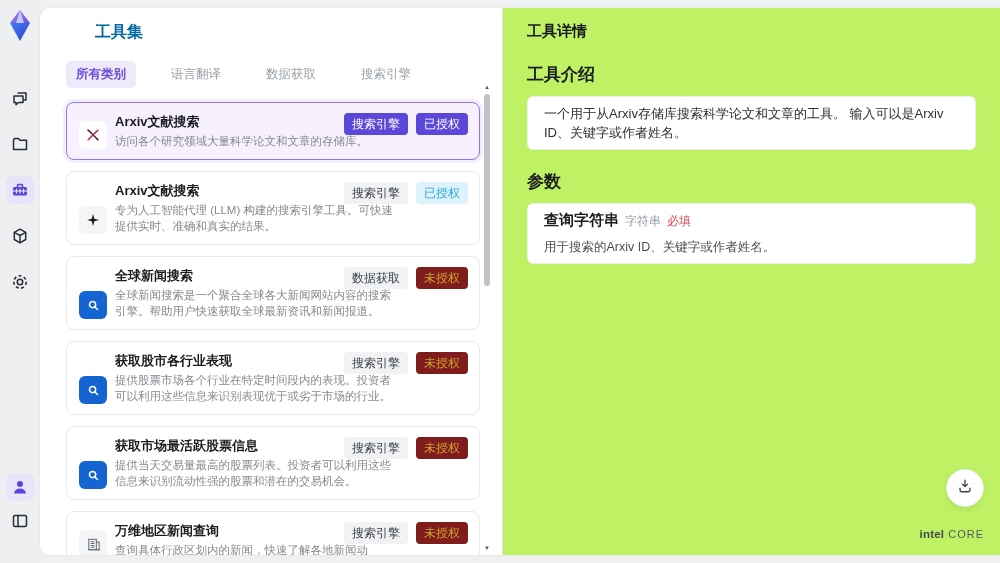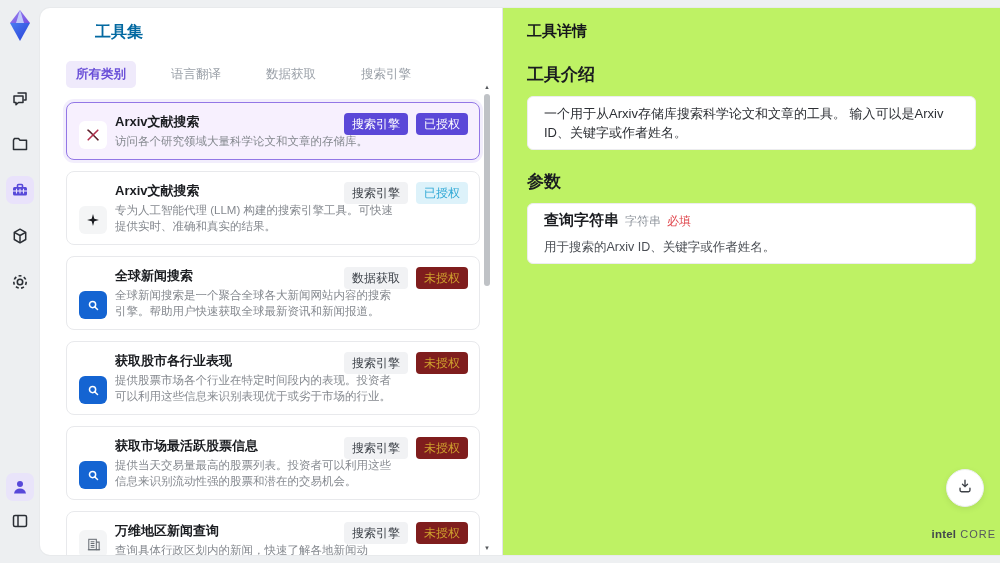--- a/index.html
+++ b/index.html
@@ -65,21 +65,21 @@
   .intro-text { font-size:13px; color:#2c2f34; line-height:19px; }
   .param-name { font-size:15px; font-weight:bold; color:#1a1c20; }
   .param-type { font-size:12px; color:#8d939b; margin-left:6px; }
   .param-required { font-size:12px; color:#e0474e; margin-left:6px; }
   .param-desc { font-size:12.5px; color:#4a4e54; margin-top:9px; line-height:17px; }
 
   .download-fab { position:absolute; right:16px; bottom:48px; width:38px; height:38px;
     border-radius:50%; background:#fff; border:1px solid #eceef0;
     box-shadow:0 2px 6px rgba(0,0,0,.08); display:flex; align-items:center;
     justify-content:center; cursor:pointer; }
-  .brand { position:absolute; right:4px; bottom:15px; font-size:11.5px; color:#43474c;
+  .brand { position:absolute; right:16px; bottom:15px; font-size:11.5px; color:#43474c;
     display:flex; align-items:baseline; gap:4px; }
   .brand .b1 { font-weight:bold; letter-spacing:.2px; }
   .brand .b2 { font-weight:400; letter-spacing:1px; font-size:11px; color:#55595e; }
 </style>
 </head>
 <body>
 
 <div class="app">
 
   <div class="rail">

